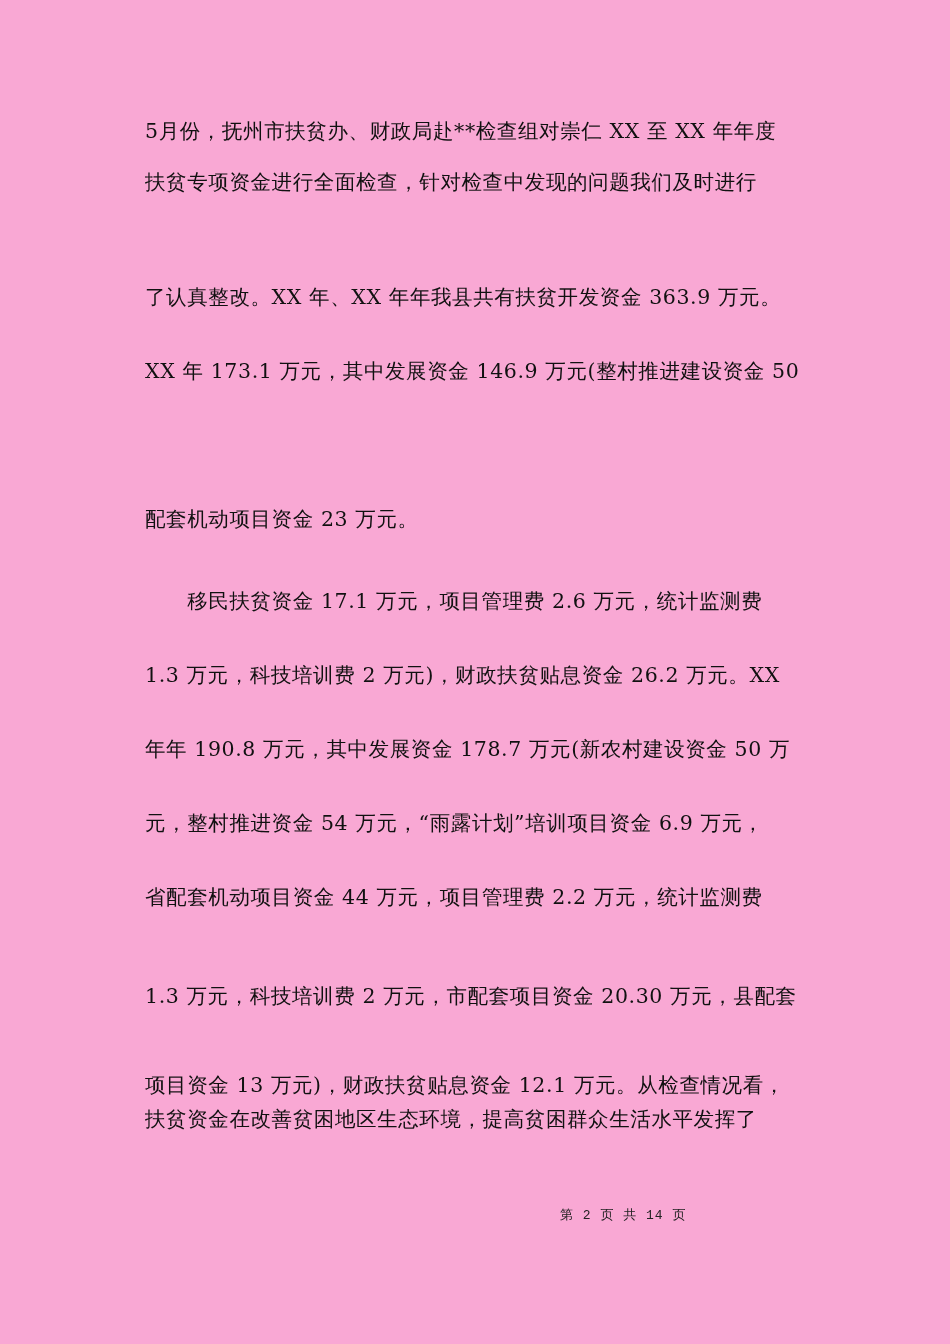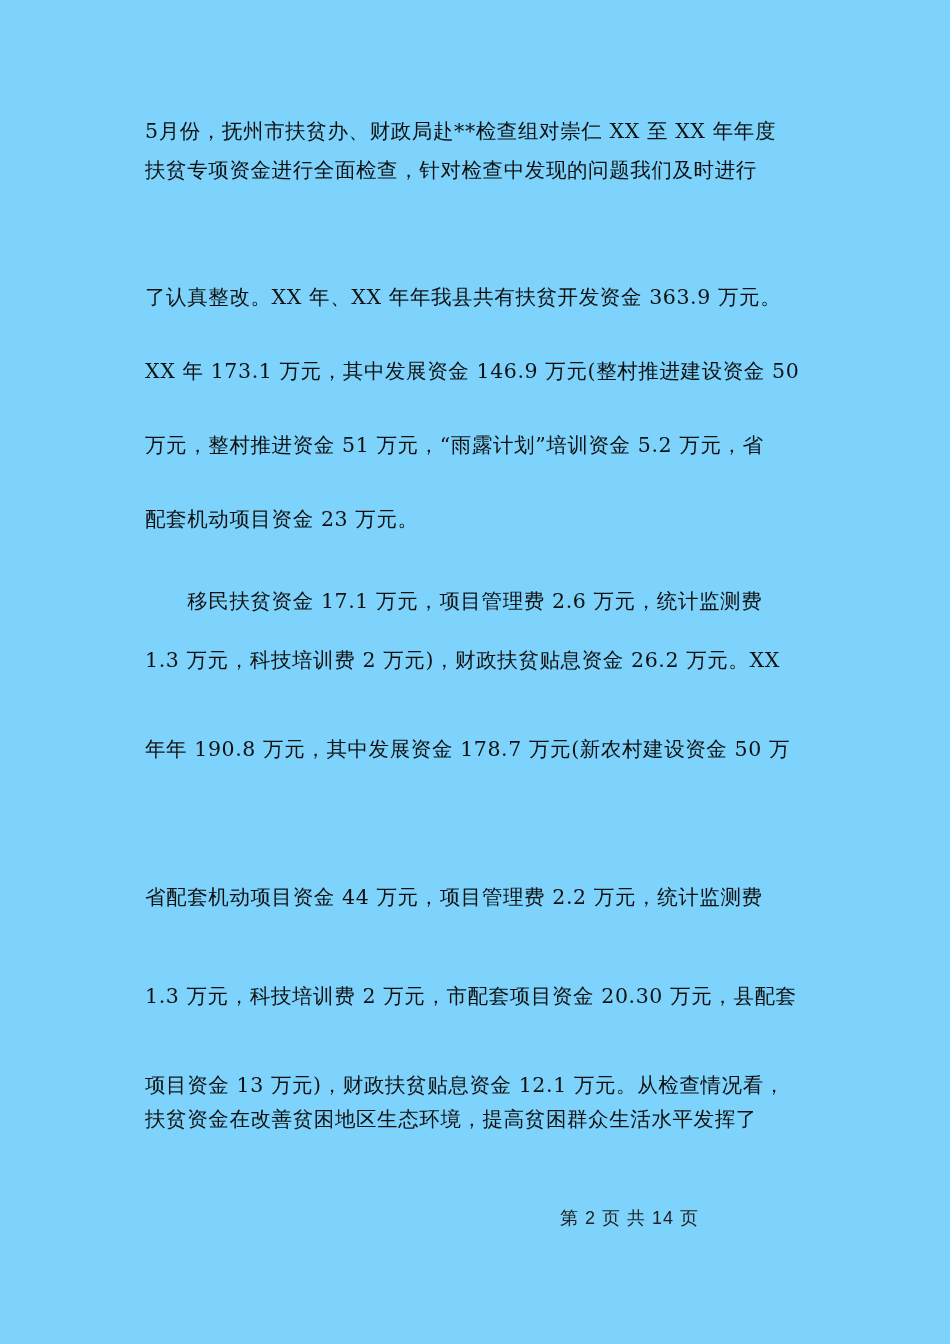--- a/index.html
+++ b/index.html
@@ -1,36 +1,36 @@
 <!DOCTYPE html>
 <html><head>
 <meta charset="utf-8">
 <style>
   html, body { margin: 0; padding: 0; background: #ffffff; }
   body { width: 950px; height: 1344px; position: relative; overflow: hidden;
          font-family: "DejaVu Serif", "Liberation Serif", serif; color: #111; }
-  .page { position: absolute; left: 0; top: 0; width: 950px; height: 1344px; background: #7dd3fc; }
+  .page { position: absolute; left: 0; top: 0; width: 950px; height: 1344px; background: #f9a8d4; }
   .line { position: absolute; left: 145px; width: 662px; font-size: 20.5px; line-height: 28px;
           white-space: nowrap; letter-spacing: 0.6px; }
   .footer { position: absolute; top: 1206px; left: 560px; width: 140px;
-            font-family: Liberation Sans, sans-serif; font-size: 18px;
+            font-family: Liberation Mono, monospace; font-size: 13px;
             color: #222; white-space: pre; letter-spacing: 1px; }
 </style>
 </head>
 <body>
 
 <div class="page">
   <div class="line" style="top:117px"> 5月份，抚州市扶贫办、财政局赴**检查组对崇仁 XX 至 XX 年年度</div>
-  <div class="line" style="top:156px">扶贫专项资金进行全面检查，针对检查中发现的问题我们及时进行</div>
+  <div class="line" style="top:168px">扶贫专项资金进行全面检查，针对检查中发现的问题我们及时进行</div>
   <div class="line" style="top:283px">了认真整改。XX 年、XX 年年我县共有扶贫开发资金 363.9 万元。</div>
   <div class="line" style="top:357px">XX 年 173.1 万元，其中发展资金 146.9 万元(整村推进建设资金 50</div>
-  <div class="line" style="top:431px">万元，整村推进资金 51 万元，“雨露计划”培训资金 5.2 万元，省</div>
   <div class="line" style="top:505px">配套机动项目资金 23 万元。</div>
   <div class="line" style="top:587px">　　移民扶贫资金 17.1 万元，项目管理费 2.6 万元，统计监测费</div>
-  <div class="line" style="top:646px">1.3 万元，科技培训费 2 万元)，财政扶贫贴息资金 26.2 万元。XX</div>
+  <div class="line" style="top:661px">1.3 万元，科技培训费 2 万元)，财政扶贫贴息资金 26.2 万元。XX</div>
   <div class="line" style="top:735px">年年 190.8 万元，其中发展资金 178.7 万元(新农村建设资金 50 万</div>
+  <div class="line" style="top:809px">元，整村推进资金 54 万元，“雨露计划”培训项目资金 6.9 万元，</div>
   <div class="line" style="top:883px">省配套机动项目资金 44 万元，项目管理费 2.2 万元，统计监测费</div>
   <div class="line" style="top:982px">1.3 万元，科技培训费 2 万元，市配套项目资金 20.30 万元，县配套</div>
   <div class="line" style="top:1071px">项目资金 13 万元)，财政扶贫贴息资金 12.1 万元。从检查情况看，</div>
   <div class="line" style="top:1105px">扶贫资金在改善贫困地区生态环境，提高贫困群众生活水平发挥了</div>
 
   <div class="footer">第 2 页 共 14 页</div>
 </div>
 
 </body></html>

